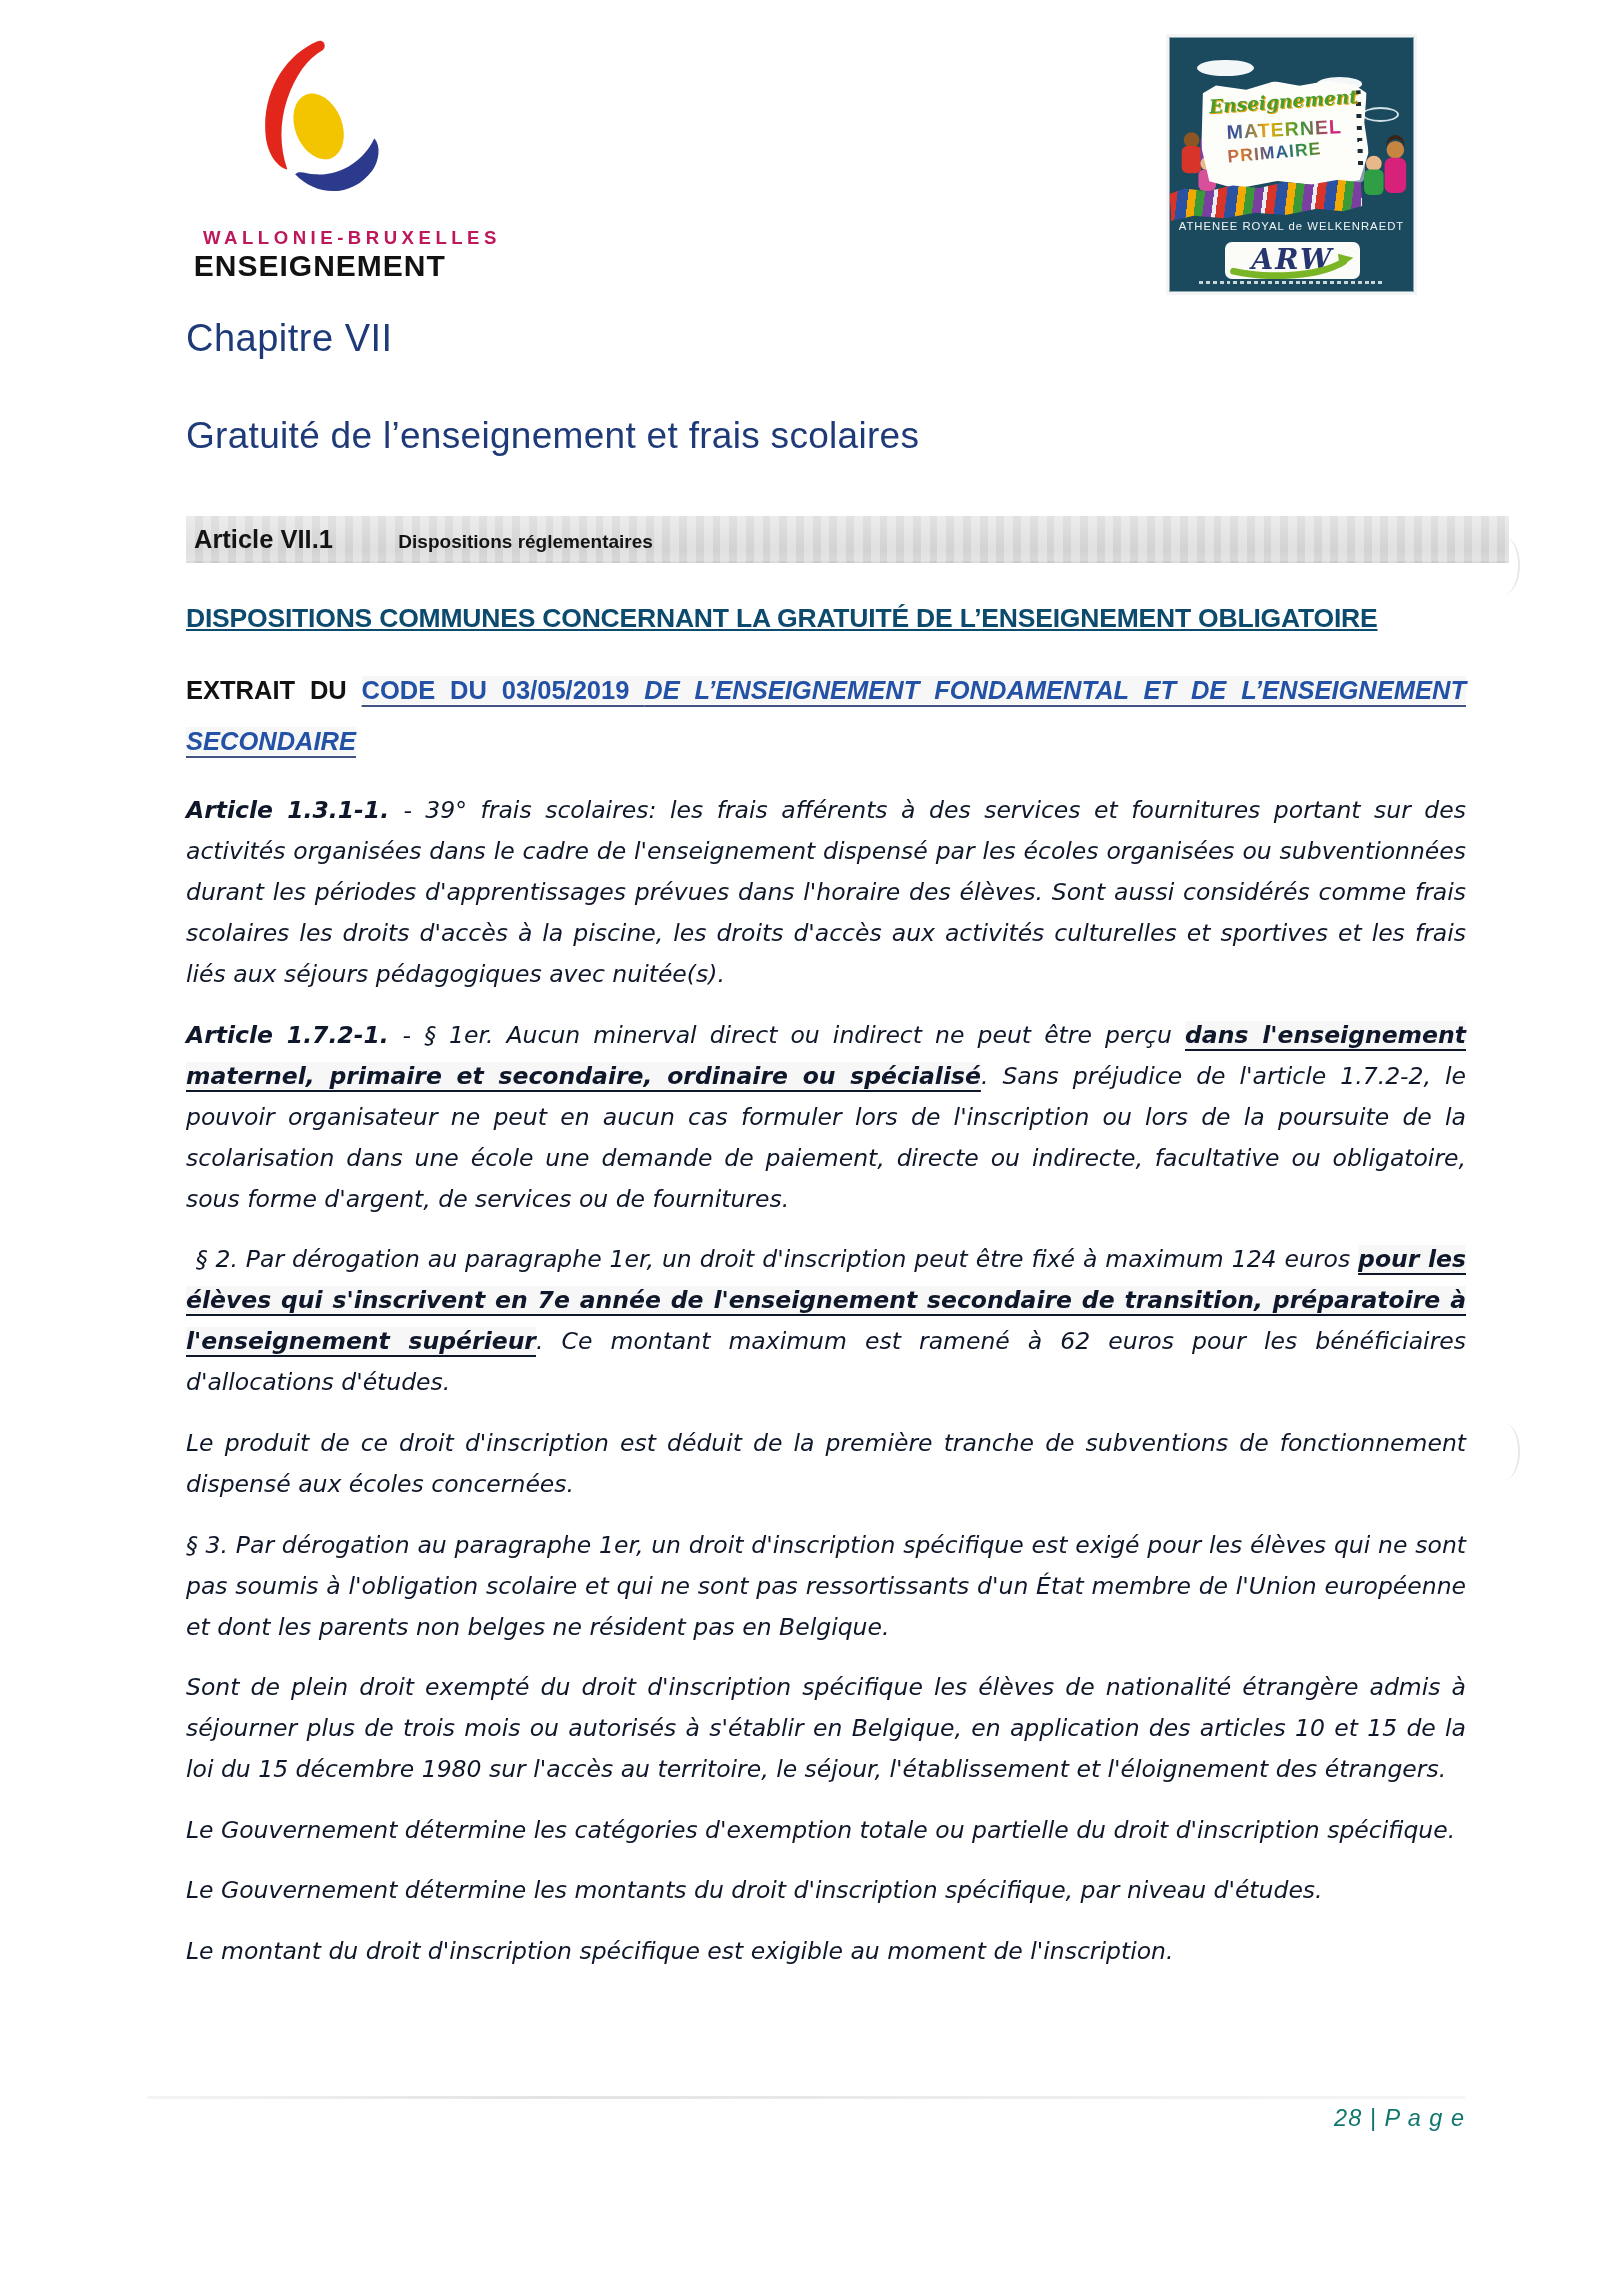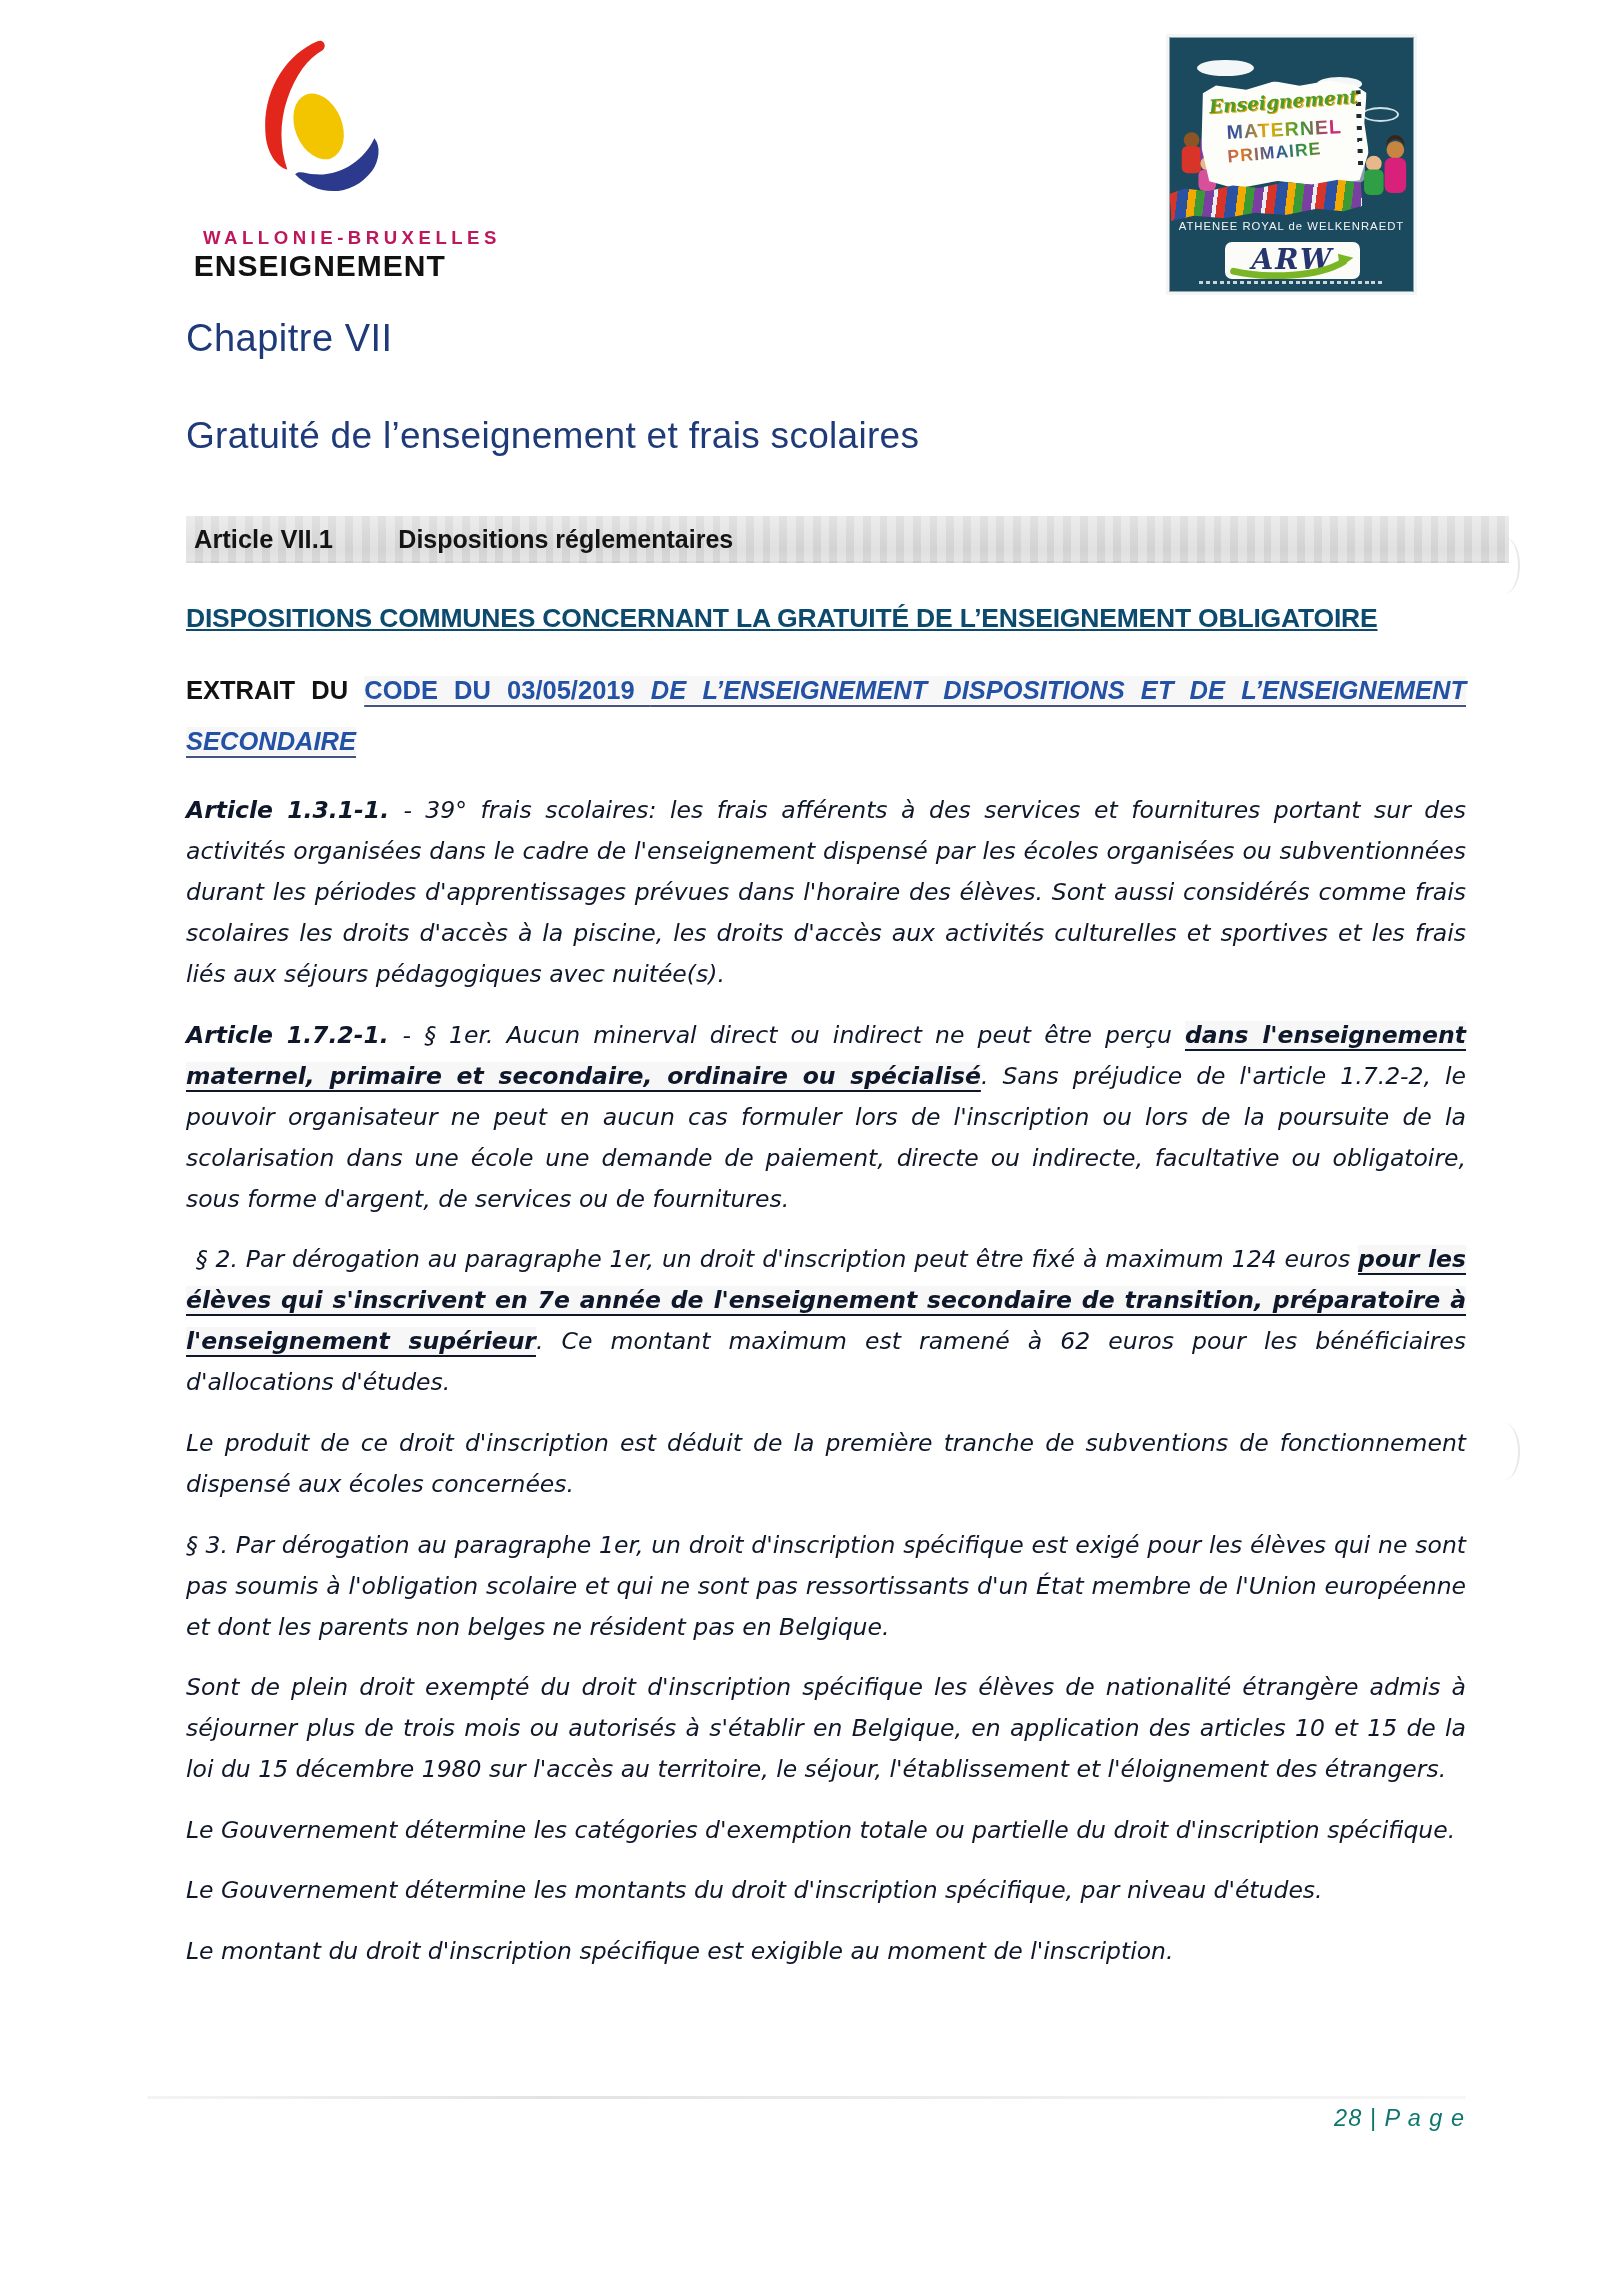--- a/index.html
+++ b/index.html
@@ -53,21 +53,21 @@
   .doc{position:absolute;left:186px;top:309px;width:1280px;}
   .chapter{margin:7.8px 0 0 0;font-size:38px;font-weight:400;letter-spacing:0.5px;color:#1e3a78;}
   .title{margin:55px 0 0 0;font-size:37px;font-weight:400;letter-spacing:0.3px;color:#1e3a78;}
   .article-bar{margin-top:59px;width:1323px;height:47px;line-height:47px;
                background:linear-gradient(#e6e6e6,#d6d6d6 70%,#dedede);
                box-shadow:inset 0 -2px 0 rgba(0,0,0,.06);position:relative;}
   .article-bar::after{content:"";position:absolute;inset:0;
                background:repeating-linear-gradient(90deg,rgba(255,255,255,.25) 0 8.8px,rgba(0,0,0,.02) 8.8px 16.7px);}
   .article-bar span{position:relative;z-index:1;}
   .art-num{font-size:25.5px;font-weight:700;color:#141414;padding-left:8px;}
-  .art-title{font-size:25px;font-weight:700;color:#141414;margin-left:61px;}
+  .art-title{font-size:19px;font-weight:700;color:#141414;margin-left:61px;}
   .caps{margin:40px 0 0 0;font-size:26.5px;font-weight:700;letter-spacing:-0.2px;color:#0c4a6e;text-decoration:underline;}
   .extract{margin:31px 0 0 0;font-size:25.5px;line-height:51px;text-align:justify;text-align-last:justify;color:#121212;}
   .extract.last{text-align-last:left;margin-top:0;}
   .body-text{margin-top:23.5px;}
   .para{margin:0 0 19.6px 0;font-family:"DejaVu Sans",sans-serif;font-style:italic;
         font-size:23.5px;line-height:41px;text-align:justify;color:#0f172a;}
   .para.indent{text-indent:9.8px;}
   .b{font-weight:700;}
   .u{text-decoration:underline;text-decoration-thickness:2px;text-underline-offset:5.9px;
      background:rgba(120,120,120,.06);}
@@ -150,21 +150,21 @@
     <h1 class="chapter">Chapitre VII</h1>
     <h2 class="title">Gratuité de l’enseignement et frais scolaires</h2>
 
     <div class="article-bar">
       <span class="art-num">Article VII.1</span>
       <span class="art-title">Dispositions réglementaires</span>
     </div>
 
     <p class="caps">DISPOSITIONS COMMUNES CONCERNANT LA GRATUITÉ DE L’ENSEIGNEMENT OBLIGATOIRE</p>
 
-    <p class="extract"><span class="b">EXTRAIT DU </span><span class="b u blue">CODE DU 03/05/2019 </span><span class="b u blue it">DE L’ENSEIGNEMENT DISPOSITIONS ET DE L’ENSEIGNEMENT</span></p>
+    <p class="extract"><span class="b">EXTRAIT DU </span><span class="b u blue">CODE DU 03/05/2019 </span><span class="b u blue it">DE L’ENSEIGNEMENT FONDAMENTAL ET DE L’ENSEIGNEMENT</span></p>
     <p class="extract last"><span class="b u blue it">SECONDAIRE</span></p>
 
     <div class="body-text">
       <p class="para"><span class="b">Article 1.3.1-1. </span><span>- 39° frais scolaires: les frais afférents à des services et fournitures portant sur des activités organisées dans le cadre de l'enseignement dispensé par les écoles organisées ou subventionnées durant les périodes d'apprentissages prévues dans l'horaire des élèves. Sont aussi considérés comme frais scolaires les droits d'accès à la piscine, les droits d'accès aux activités culturelles et sportives et les frais liés aux séjours pédagogiques avec nuitée(s).</span></p>
       <p class="para"><span class="b">Article 1.7.2-1. </span><span>- § 1er. Aucun minerval direct ou indirect ne peut être perçu </span><span class="b u">dans l'enseignement maternel, primaire et secondaire, ordinaire ou spécialisé</span><span>. Sans préjudice de l'article 1.7.2-2, le pouvoir organisateur ne peut en aucun cas formuler lors de l'inscription ou lors de la poursuite de la scolarisation dans une école une demande de paiement, directe ou indirecte, facultative ou obligatoire, sous forme d'argent, de services ou de fournitures.</span></p>
       <p class="para indent"><span>§ 2. Par dérogation au paragraphe 1er, un droit d'inscription peut être fixé à maximum 124 euros </span><span class="b u">pour les élèves qui s'inscrivent en 7e année de l'enseignement secondaire de transition, préparatoire à l'enseignement supérieur</span><span>. Ce montant maximum est ramené à 62 euros pour les bénéficiaires d'allocations d'études.</span></p>
       <p class="para"><span>Le produit de ce droit d'inscription est déduit de la première tranche de subventions de fonctionnement dispensé aux écoles concernées.</span></p>
       <p class="para"><span>§ 3. Par dérogation au paragraphe 1er, un droit d'inscription spécifique est exigé pour les élèves qui ne sont pas soumis à l'obligation scolaire et qui ne sont pas ressortissants d'un État membre de l'Union européenne et dont les parents non belges ne résident pas en Belgique.</span></p>
       <p class="para"><span>Sont de plein droit exempté du droit d'inscription spécifique les élèves de nationalité étrangère admis à séjourner plus de trois mois ou autorisés à s'établir en Belgique, en application des articles 10 et 15 de la loi du 15 décembre 1980 sur l'accès au territoire, le séjour, l'établissement et l'éloignement des étrangers.</span></p>
       <p class="para"><span>Le Gouvernement détermine les catégories d'exemption totale ou partielle du droit d'inscription spécifique.</span></p>

